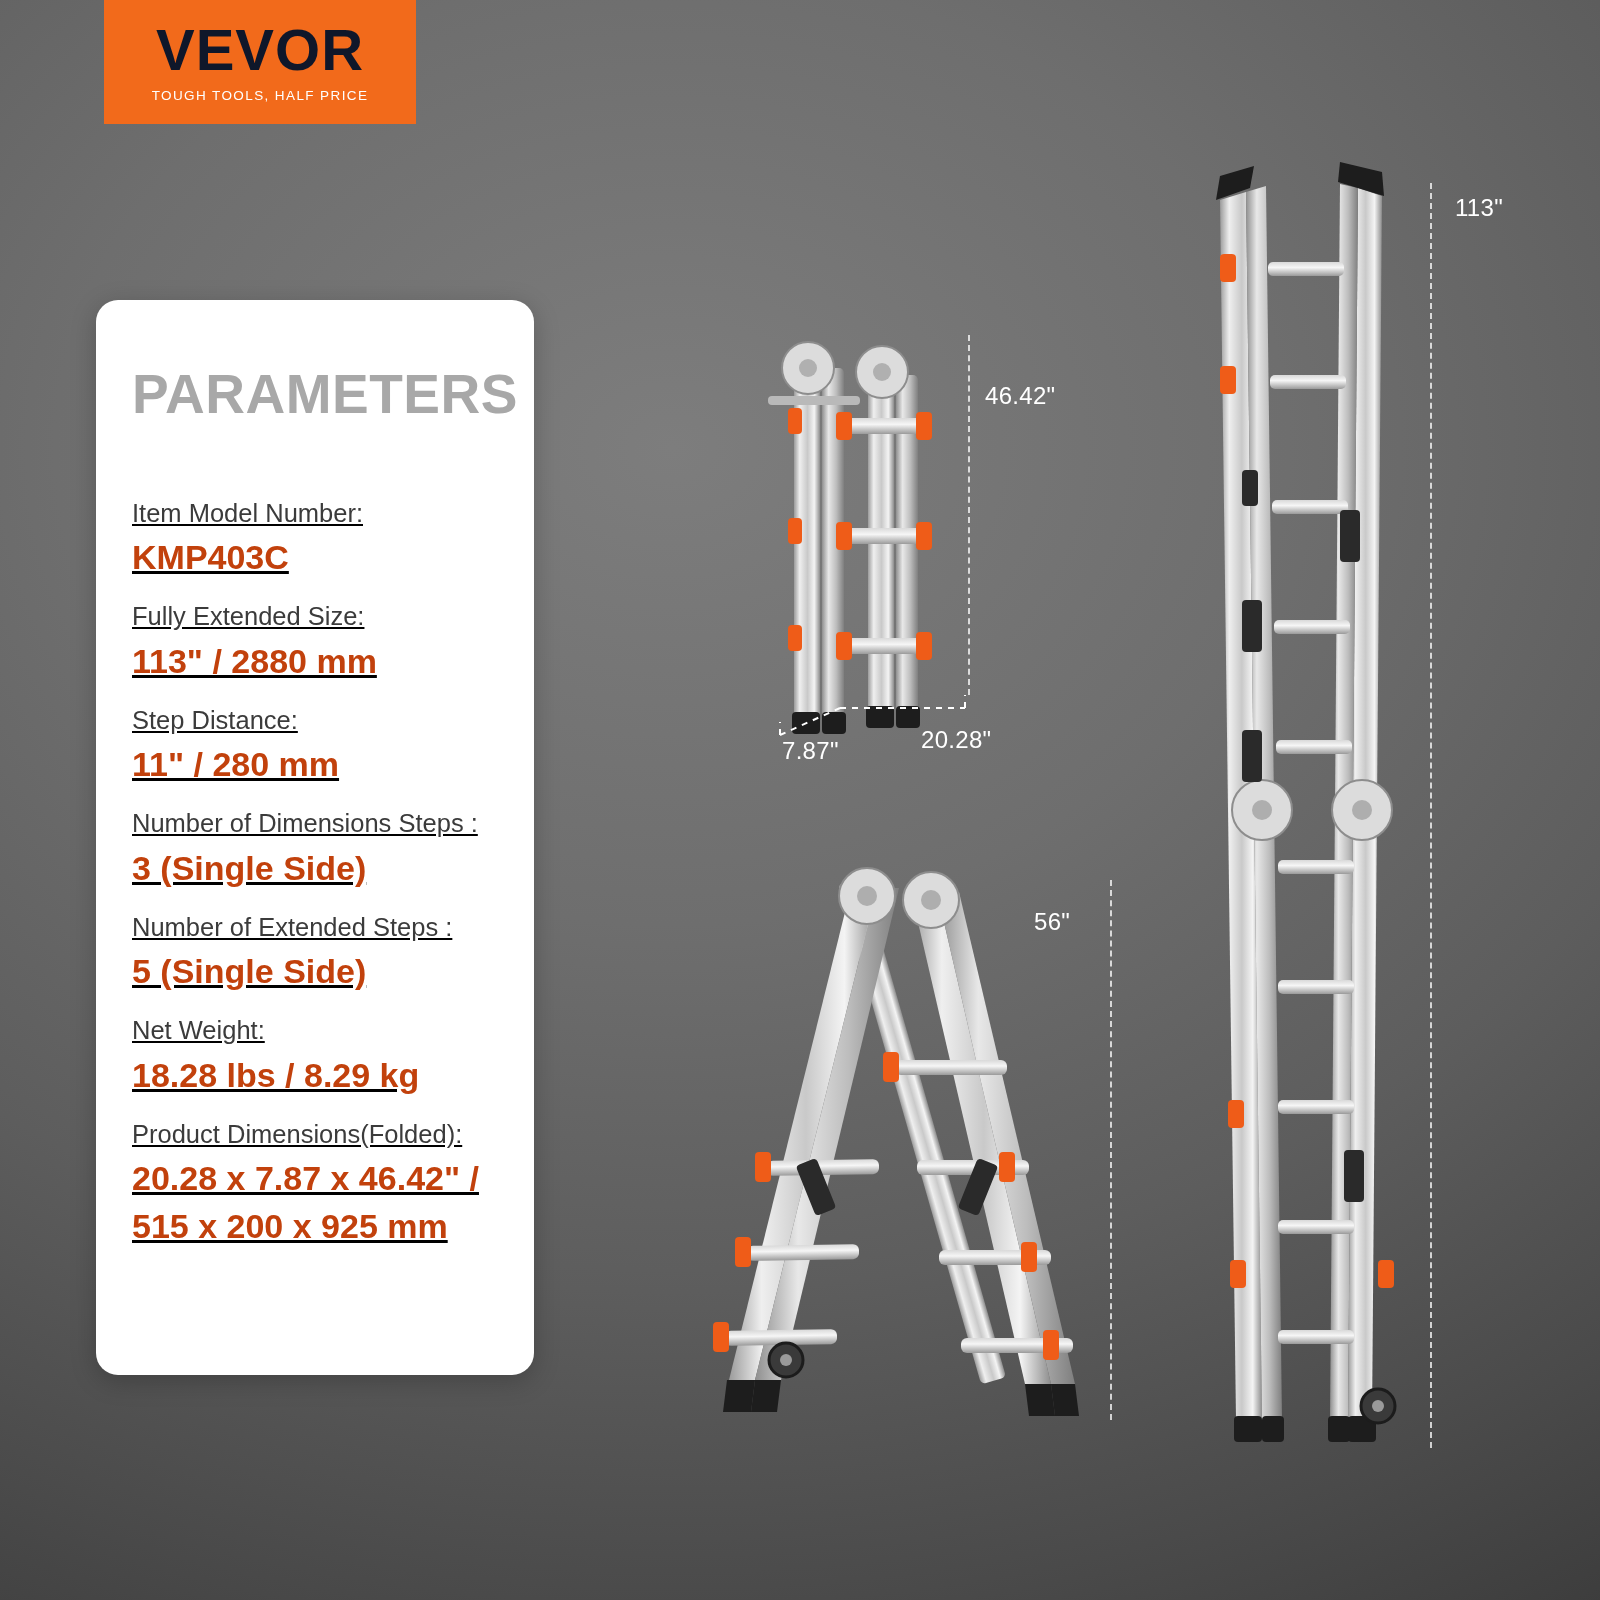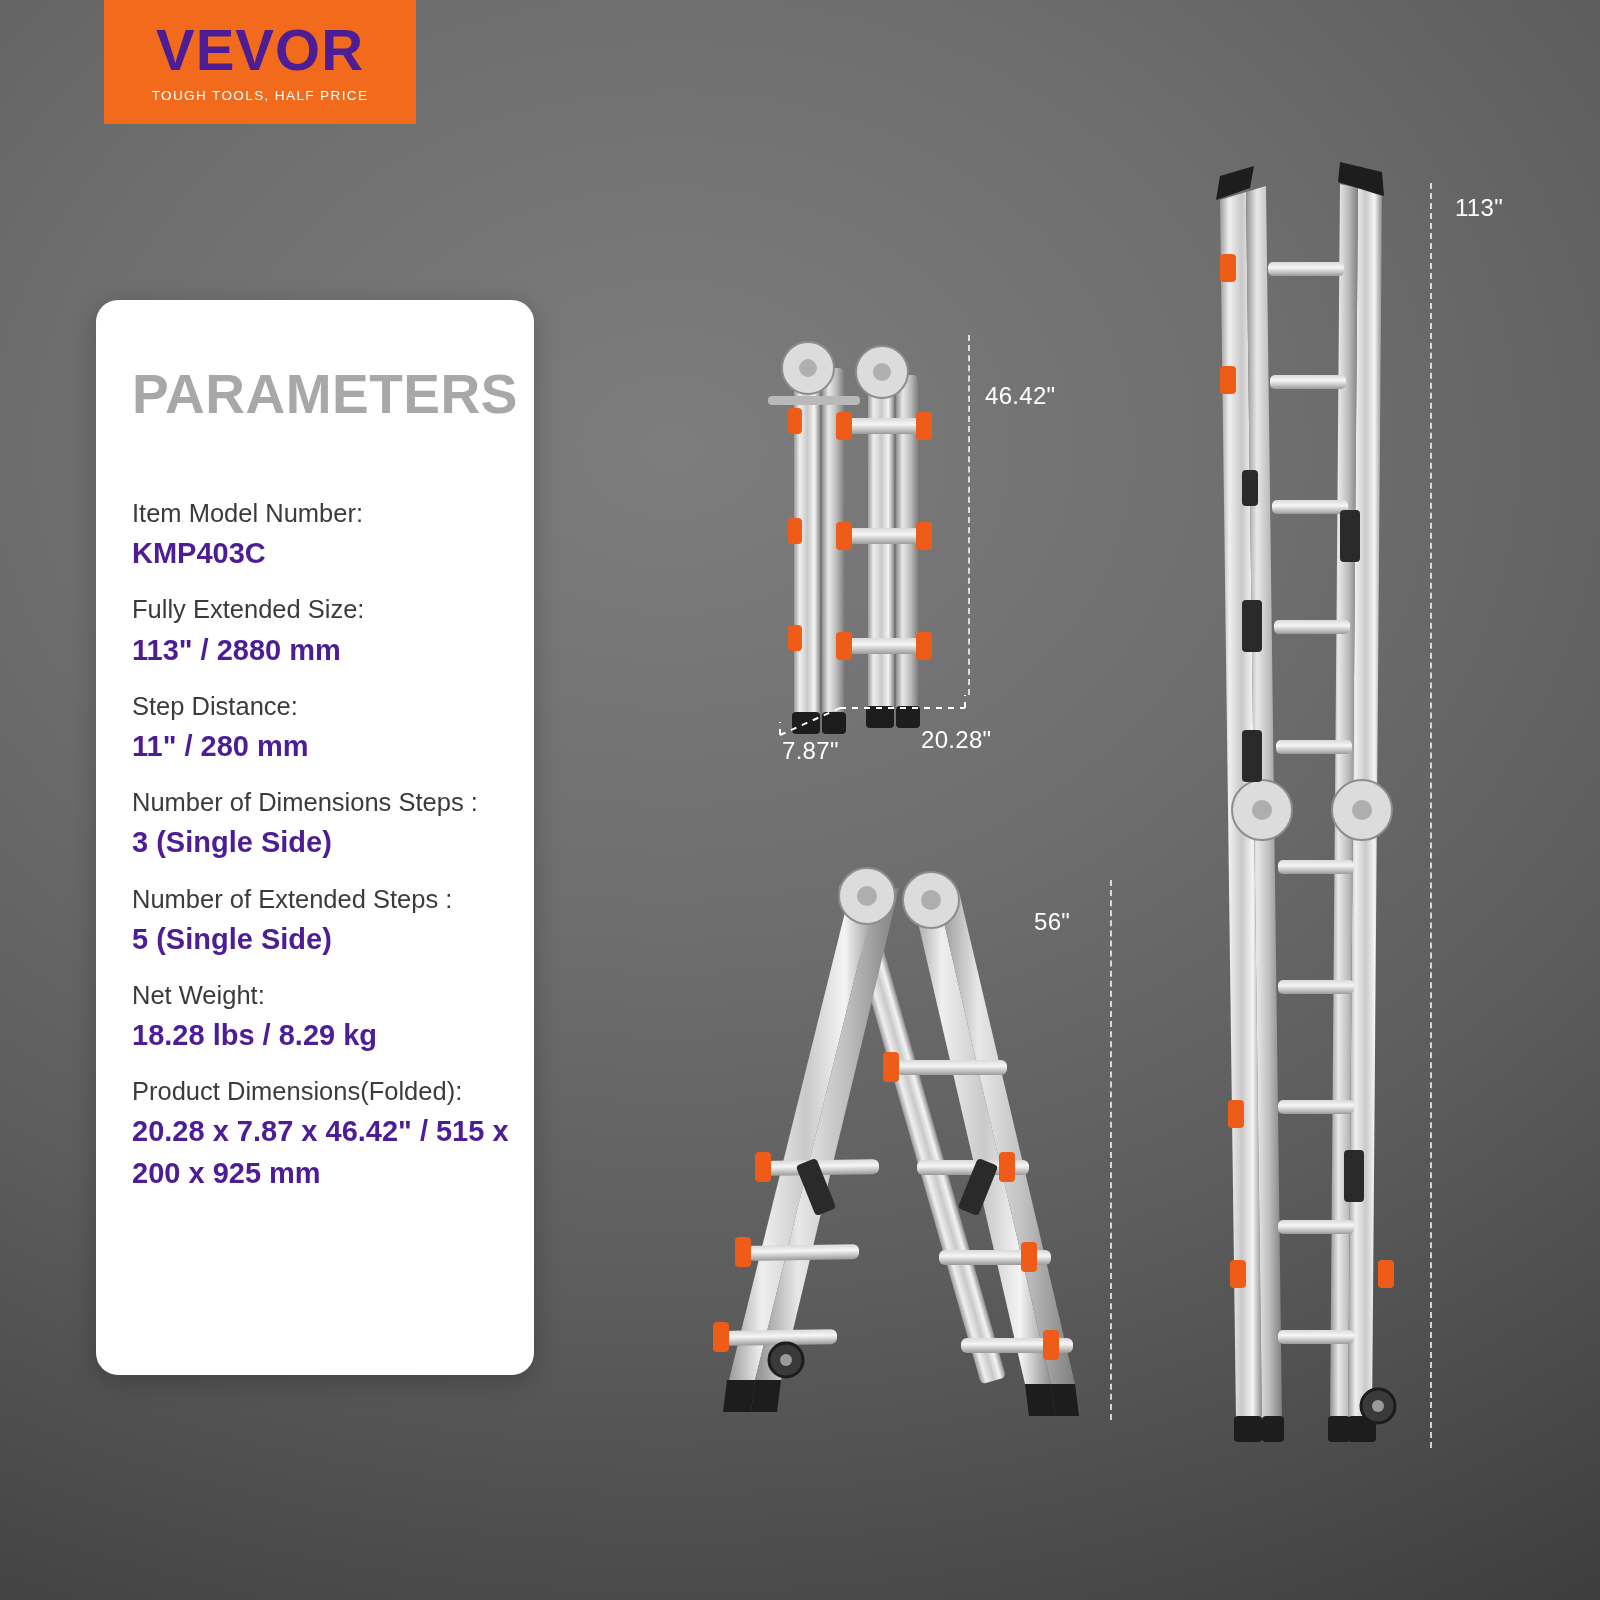--- a/index.html
+++ b/index.html
@@ -29,21 +29,21 @@
     top: 0;
     width: 312px;
     height: 124px;
     background: #f26a1b;
     display: flex;
     flex-direction: column;
     align-items: center;
     justify-content: center;
   }
   .logo-word {
-    color: #4c1d95;
+    color: #0f172a;
     font-size: 58px;
     font-weight: bold;
     letter-spacing: 1px;
     line-height: 1;
     font-family: "Liberation Sans", sans-serif;
   }
   .logo-tag {
     color: #ffffff;
     font-size: 13.5px;
     font-weight: normal;
@@ -72,29 +72,30 @@
     letter-spacing: 0.5px;
   }
   .spec-list {
     position: absolute;
     left: 36px;
     top: 195px;
     right: 24px;
   }
   .spec {
     margin-bottom: 17px;
+    text-decoration: underline;
   }
   .spec-label {
     font-size: 25.5px;
     color: #3b3b3b;
     line-height: 1.42;
   }
   .spec-value {
-    font-size: 29px;
-    color: #4c1d95;
+    font-size: 34px;
+    color: #c2410c;
     font-weight: bold;
     line-height: 1.42;
     margin-top: 2px;
   }
 
   
   .dim {
     position: absolute;
     color: #ffffff;
     font-size: 24px;

